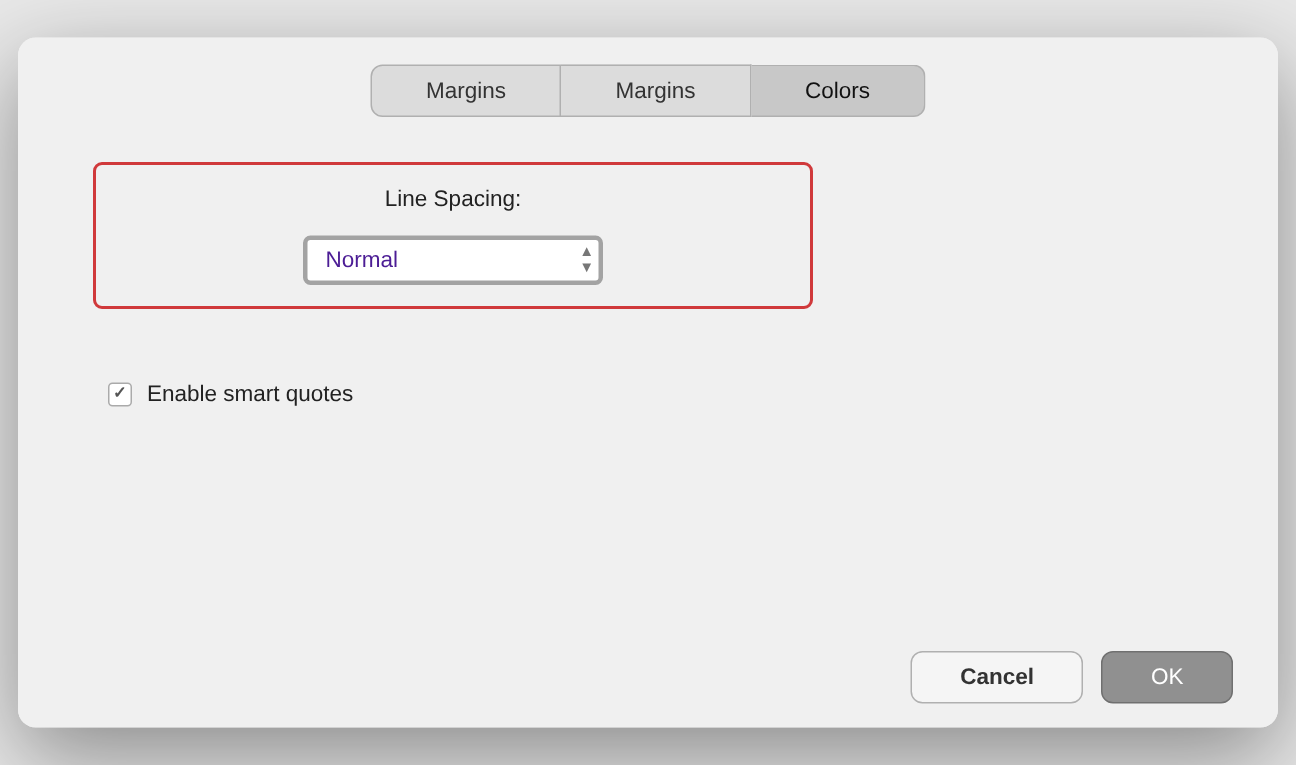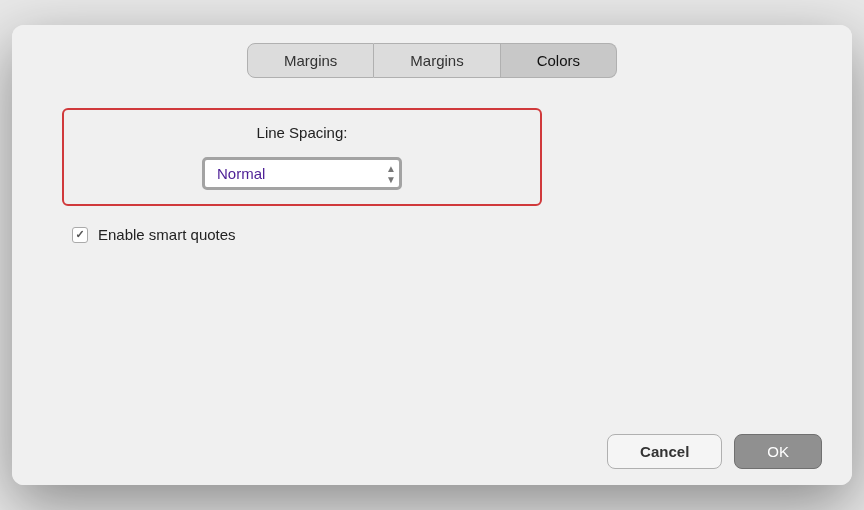--- a/index.html
+++ b/index.html
@@ -129,20 +129,21 @@
       font-size: 10px;
       line-height: 1;
     }
 
     
     .checkbox-rows {
       display: flex;
       flex-direction: row;
       gap: 10px;
       padding-left: 10px;
+      margin-top: 28px;
     }
 
     .checkbox-row {
       display: flex;
       align-items: center;
       gap: 10px;
       font-size: 15px;
       color: #222;
     }
 

